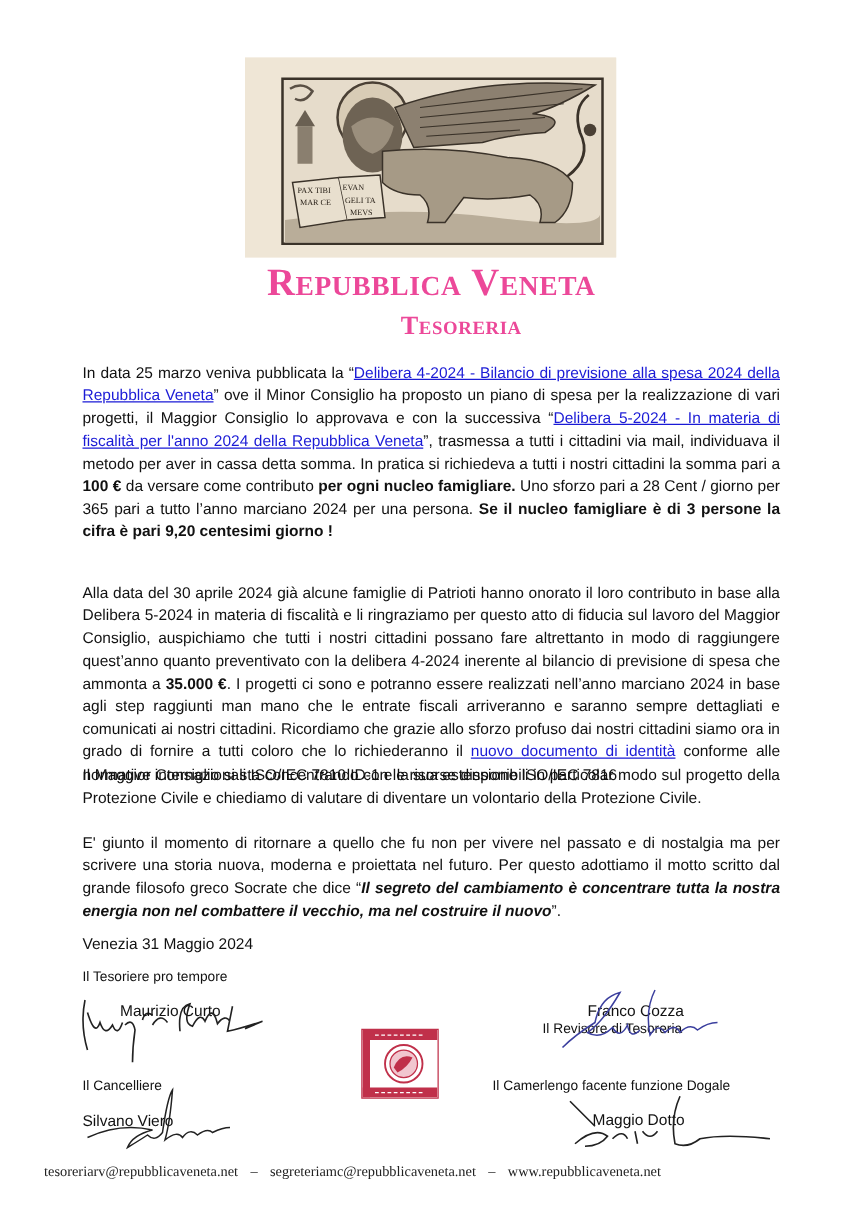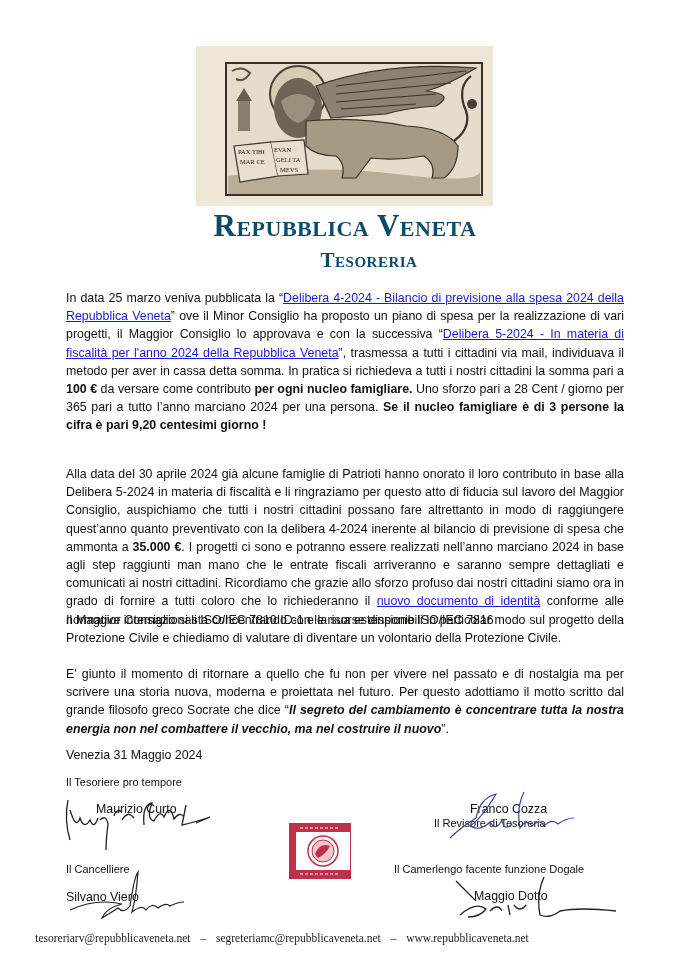--- a/index.html
+++ b/index.html
@@ -1,21 +1,21 @@
 <!DOCTYPE html>
 <html><head>
 <meta charset="utf-8">
 <style>
   html, body { margin:0; padding:0; background:#ffffff; }
   body { width:690px; height:975px; position:relative; overflow:hidden; font-family:"Liberation Sans", sans-serif; color:#111; }
 
   .emblem { position:absolute; left:196px; top:46px; width:297px; height:160px; background:#efe6d6; }
   .emblem svg { width:100%; height:100%; display:block; }
 
-  .title { position:absolute; left:0; width:690px; text-align:center; font-family:"Liberation Serif", serif; font-weight:bold; color:#0c4a6e; font-variant:small-caps; letter-spacing:0.5px; }
+  .title { position:absolute; left:0; width:690px; text-align:center; font-family:"Liberation Serif", serif; font-weight:bold; color:#ec4899; font-variant:small-caps; letter-spacing:0.5px; }
   .title.main { top:206px; font-size:31px; line-height:40px; }
   .title.sub { top:246px; font-size:21px; line-height:28px;padding-left:24px; }
 
   .body { position:absolute; left:66px; width:558px; font-size:12.4px; line-height:18.2px; text-align:justify; }
   .body p { margin:0; }
   .p1 { top:289px; }
   .p2 { top:434px;margin-top:31px; }
   .p3 { top:611px; }
   .p4 { top:665px; }
   .date { position:absolute; left:66px; top:746px; font-size:12.4px; line-height:18px; }

